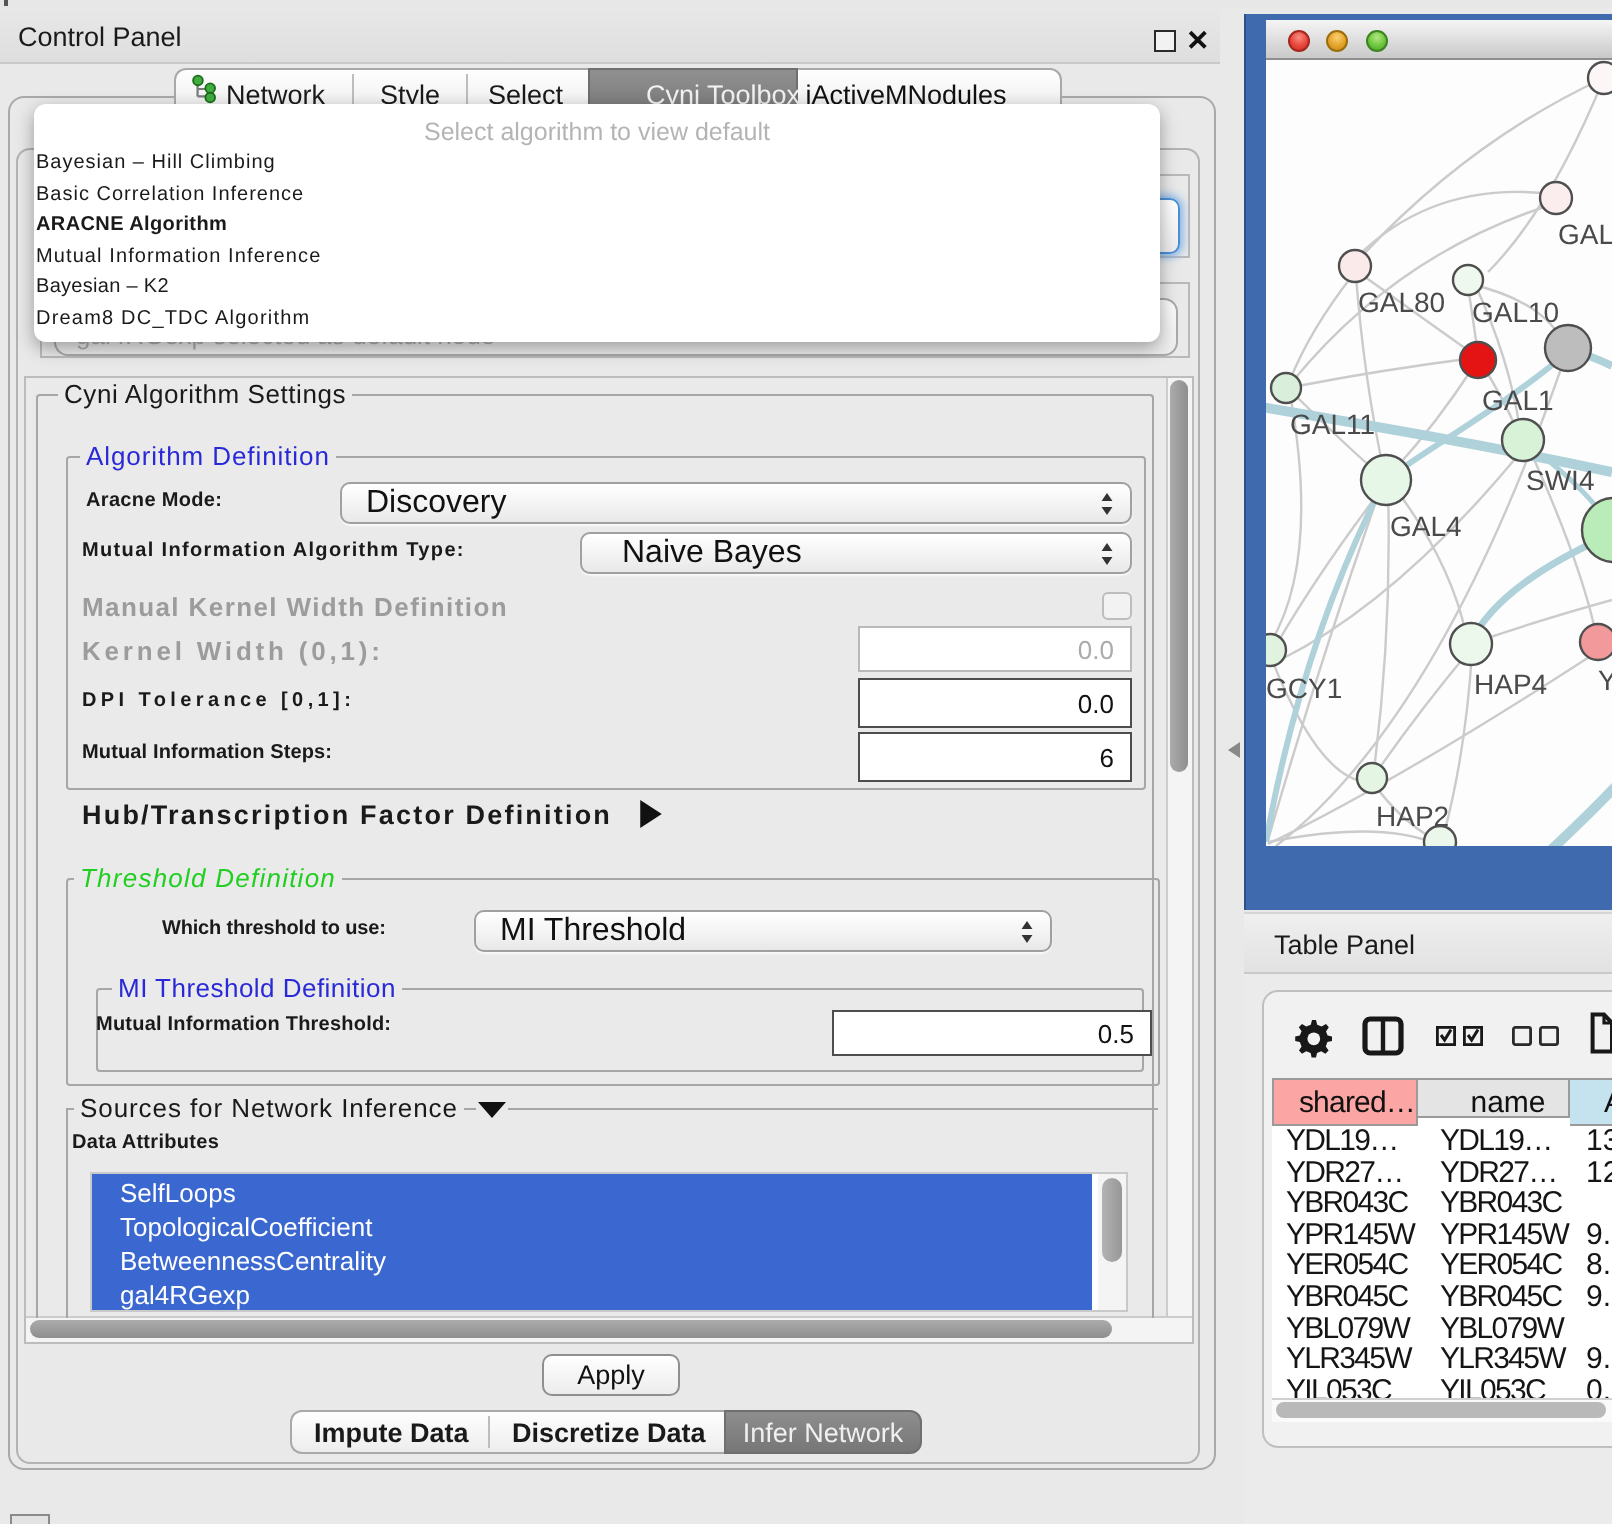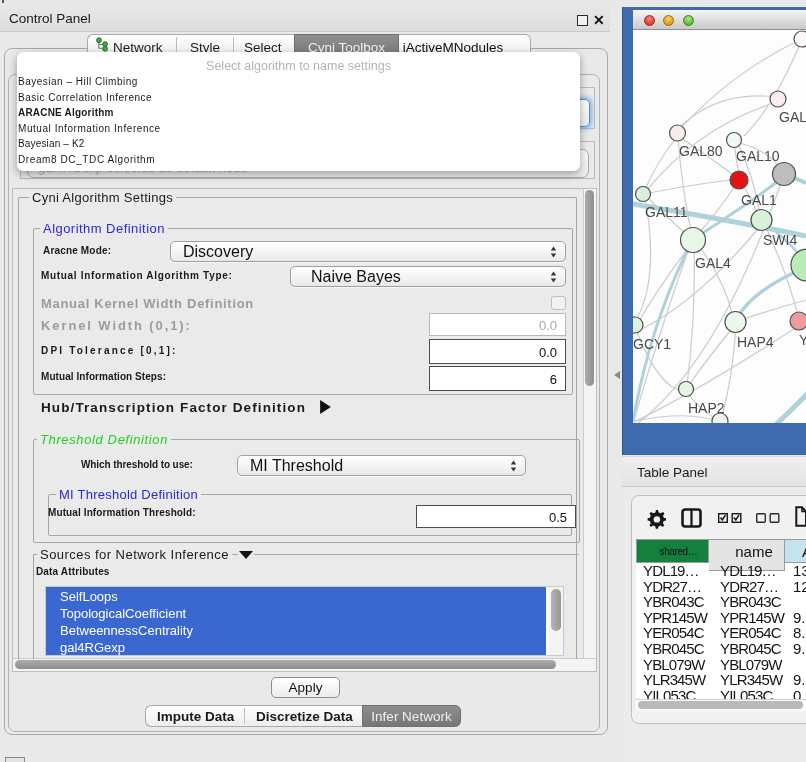--- a/index.html
+++ b/index.html
@@ -37,31 +37,31 @@
 <div class="abs" style="left:399px;top:34px;width:132px;height:24px;background:linear-gradient(#fefefe,#ededed);border:1px solid #a9a9a9;border-left:none;border-radius:0 6px 0 0;box-sizing:border-box;"></div>
 <svg class="abs" style="left:96px;top:37px;" width="13" height="15" viewBox="0 0 14 16">
  <path d="M3 4 L3 12 M3 8 L9 8 M3 12 L9 12" stroke="#7a7a7a" stroke-width="1.2" fill="none"></path>
  <circle cx="3.2" cy="3.4" r="2.6" fill="#3fae3f" stroke="#1d6b1d"></circle>
  <circle cx="9.8" cy="7.6" r="2.6" fill="#3fae3f" stroke="#1d6b1d"></circle>
  <circle cx="9.8" cy="12.6" r="2.6" fill="#3fae3f" stroke="#1d6b1d"></circle>
 </svg>
 <div class="abs lbl" style="left:113px;top:40px;font-size:13.5px;">Network</div>
 <div class="abs lbl" style="left:190px;top:40px;font-size:13.5px;">Style</div>
 <div class="abs lbl" style="left:244px;top:40px;font-size:13.5px;">Select</div>
-<div class="abs" style="left:294px;top:40px;width:105px;text-align:center;font-size:13.5px;color:#f2f2f2;">Cyni Toolbox</div>
+<div class="abs" style="left:294px;top:40px;width:105px;text-align:center;font-size:13.5px;color:#f2f2f2;padding-left:15px;">Cyni Toolbox</div>
 <div class="abs" style="left:399px;top:40px;width:108px;text-align:center;font-size:13.5px;color:#111;">jActiveMNodules</div>
 
 <div class="abs" style="left:20px;top:87px;width:575px;height:42px;border:1px solid #b9b9b9;background:#e9e9e9;box-sizing:border-box;"></div>
 <div class="abs" style="left:26px;top:99px;width:562px;height:26px;border:1.5px solid #4a90d9;border-radius:5px;background:linear-gradient(#fff,#ececec);box-shadow:0 0 4px 1.5px #85b4e4;"></div>
 <div class="abs" style="left:20px;top:141px;width:575px;height:38px;border:1px solid #b9b9b9;background:#e9e9e9;box-sizing:border-box;"></div>
 <div class="abs" style="left:27px;top:149px;width:560px;height:27px;border:1px solid #a9a9a9;border-radius:7px;background:linear-gradient(#fbfbfb,#ececec);"></div>
 <div class="abs" style="left:38px;top:160px;font-size:13px;color:#b0b0b0;">gal4RGexp selected as default node</div>
 
 <div class="abs" style="left:17px;top:52px;width:563px;height:119px;background:#ffffff;border-radius:6px;box-shadow:0 3px 9px rgba(0,0,0,0.35);"></div>
-<div class="abs" style="left:17px;top:59px;width:563px;text-align:center;font-size:12.5px;color:#b4b4b4;">Select algorithm to name settings</div>
+<div class="abs" style="left:17px;top:59px;width:563px;text-align:center;font-size:12.5px;color:#b4b4b4;">Select algorithm to view default</div>
 <div class="abs lbl" style="left:18px;top:76px;letter-spacing:0.5px;">Bayesian – Hill Climbing</div>
 <div class="abs lbl" style="left:18px;top:91.5px;letter-spacing:0.5px;">Basic Correlation Inference</div>
 <div class="abs lbl b" style="left:18px;top:107px;letter-spacing:0.2px;">ARACNE Algorithm</div>
 <div class="abs lbl" style="left:18px;top:122.5px;letter-spacing:0.55px;">Mutual Information Inference</div>
 <div class="abs lbl" style="left:18px;top:138px;letter-spacing:0.15px;">Bayesian – K2</div>
 <div class="abs lbl" style="left:18px;top:153.5px;letter-spacing:0.6px;">Dream8 DC_TDC Algorithm</div>
 
 <div class="abs" style="left:12px;top:188px;width:585px;height:484px;border:1px solid #bcbcbc;background:#eaeaea;box-sizing:border-box;"></div>
 
 <div class="abs" style="left:583px;top:189px;width:13px;height:469px;background:#f4f4f4;border-left:1px solid #cccccc;box-sizing:border-box;"></div>
@@ -262,22 +262,22 @@
 <svg class="abs" style="left:756px;top:513px;" width="24" height="10" viewBox="0 0 24 10">
 <rect x="0.7" y="0.7" width="8.6" height="8.6" rx="1" fill="none" stroke="#2a2a2a" stroke-width="1.4"></rect>
 <rect x="14.2" y="0.7" width="8.6" height="8.6" rx="1" fill="none" stroke="#2a2a2a" stroke-width="1.4"></rect>
   </svg>
 <svg class="abs" style="left:795px;top:506px;" width="11" height="21" viewBox="0 0 11 21">
 <path d="M1.3 1.3 L7 1.3 L11 5.5 L11 19.7 L1.3 19.7 Z" fill="none" stroke="#181818" stroke-width="2"></path>
     <path d="M7 1.3 L7 5.5 L11 5.5" fill="none" stroke="#181818" stroke-width="1.6"></path>
   </svg>
 
 <div class="abs" style="left:636px;top:539px;width:170px;height:165px;background:#ffffff;overflow:hidden;">
- <div class="abs" style="left:0;top:0;width:73px;height:24px;background:#15803d;border:1px solid #9a9a9a;box-sizing:border-box;text-align:center;text-indent:12px;letter-spacing:-0.4px;font-size:10px;line-height:23px;color:#111;">shared…</div>
- <div class="abs" style="left:73px;top:0;width:76px;height:32px;background:#e4e4e4;border:1px solid #9a9a9a;border-left:none;box-sizing:border-box;text-align:center;text-indent:15px;font-size:15px;line-height:23px;color:#111;">name</div>
+ <div class="abs" style="left:0;top:0;width:73px;height:24px;background:#fca5a5;border:1px solid #9a9a9a;box-sizing:border-box;text-align:center;text-indent:12px;letter-spacing:-0.4px;font-size:15px;line-height:23px;color:#111;">shared…</div>
+ <div class="abs" style="left:73px;top:0;width:76px;height:20px;background:#e4e4e4;border:1px solid #9a9a9a;border-left:none;box-sizing:border-box;text-align:center;text-indent:15px;font-size:15px;line-height:23px;color:#111;">name</div>
  <div class="abs" style="left:149px;top:0;width:30px;height:24px;background:#c5e3ef;border:1px solid #9a9a9a;border-left:none;box-sizing:border-box;font-size:15px;line-height:23px;color:#111;text-align:right;padding-right:2px;">A</div>
  <div class="abs" style="left:7px;top:24px;font-size:15px;letter-spacing:-0.85px;color:#151515;line-height:15.6px;white-space:pre;">YDL19…
 YDR27…
 YBR043C
 YPR145W
 YER054C
 YBR045C
 YBL079W
 YLR345W
 YIL053C</div>

